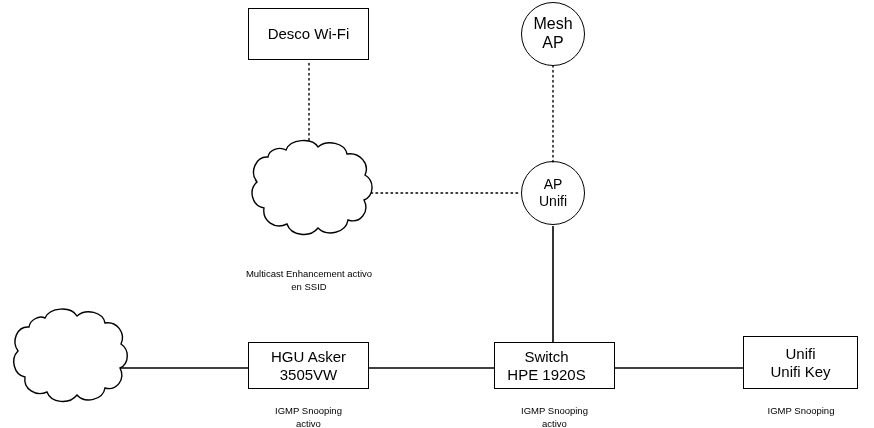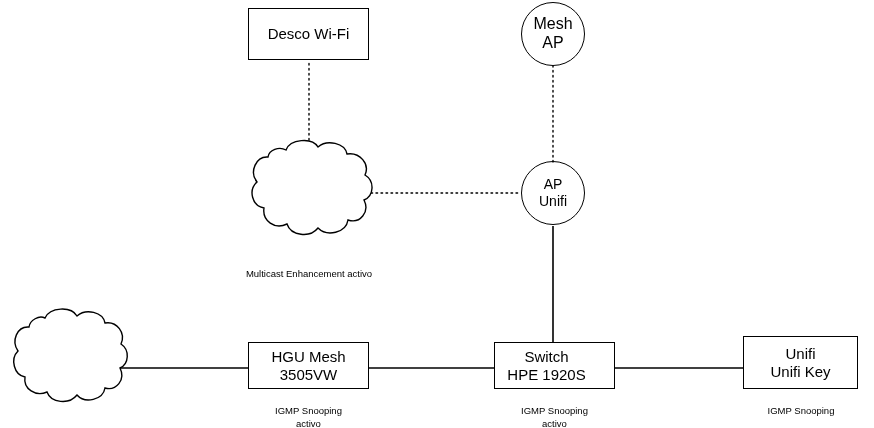--- a/index.html
+++ b/index.html
@@ -168,34 +168,35 @@
 
     <div class="node-label" style="left:246px; top:143px; width:126px; height:102px; font-size:14.5px; line-height:1.32;">
       <span class="ln">Red Wi-Fi</span>
       <span class="ln">exclusiva</span>
       <span class="ln">desco</span>
       <span class="ln">5 GHz</span>
     </div>
 
     <div class="caption" style="left:219px; top:260px; width:180px;">
       <div>Multicast Enhancement activo</div>
+      <div>en SSID</div>
     </div>
 
     <div class="node-label" style="left:521px; top:161px; width:64px; height:64px; font-size:14px;">
       <span class="ln">AP</span>
       <span class="ln">Unifi</span>
     </div>
 
     <div class="node-label" style="left:8px; top:310px; width:110px; height:100px; font-size:14.5px;">
       <span class="ln">Fibra</span>
       <span class="ln">Movistar</span>
     </div>
 
     <div class="node-label" style="left:248px; top:342px; width:121px; height:47px; font-size:15px;">
-      <span class="ln">HGU Mesh</span>
+      <span class="ln">HGU Asker</span>
       <span class="ln">3505VW</span>
     </div>
     <div class="caption" style="left:248px; top:397px; width:121px;">
       <div>IGMP Snooping</div>
       <div>activo</div>
     </div>
 
     <div class="node-label" style="left:494px; top:342px; width:105px; height:47px; font-size:15px;">
       <span class="ln">Switch</span>
       <span class="ln">HPE 1920S</span>

